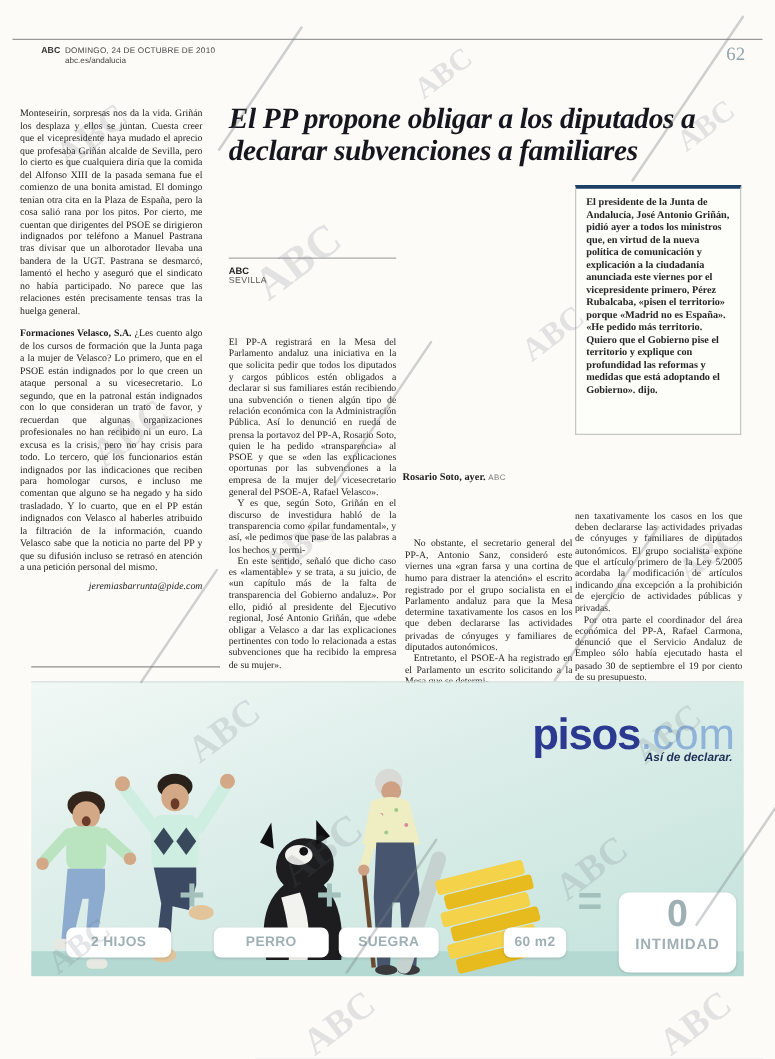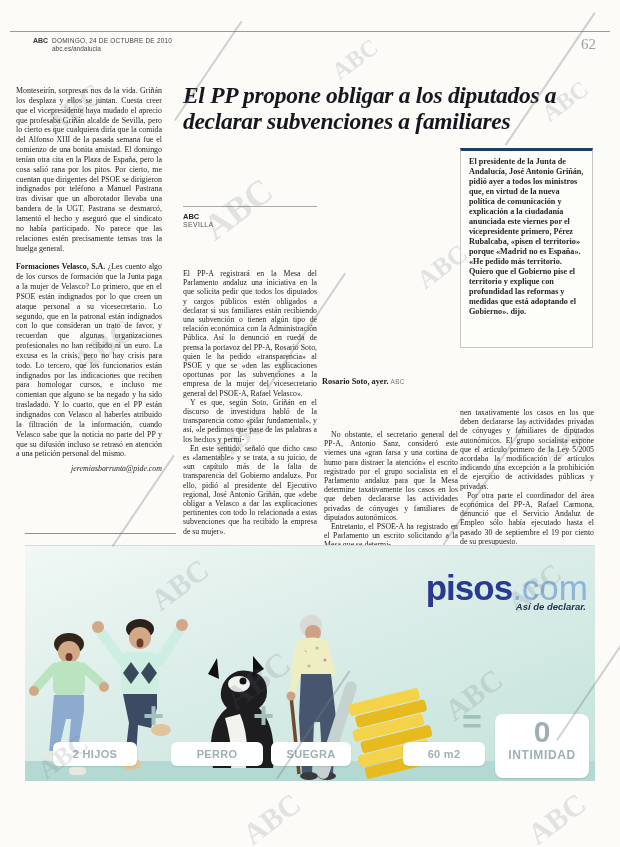--- a/index.html
+++ b/index.html
@@ -213,21 +213,21 @@
         <rect x="7" y="37" width="72" height="12" rx="3" fill="#f4d34a"></rect>
         <rect x="13" y="24" width="72" height="12" rx="3" fill="#e7ba1e"></rect>
         <rect x="9" y="11" width="72" height="12" rx="3" fill="#f4d34a"></rect>
       </g>
     </svg>
     <div class="op op-eq" style="left:437px;top:158px;">=</div>
 
     <div class="pill" style="left:28px;width:84px;">2 HIJOS</div>
     <div class="pill" style="left:146px;width:92px;">PERRO</div>
     <div class="pill" style="left:246px;width:80px;">SUEGRA</div>
-    <div class="pill" style="left:378px;width:82px;">60 m2</div>
+    <div class="pill" style="left:378px;width:50px;">60 m2</div>
     <div class="result">
       <div class="result-num">0</div>
       <div class="result-label">INTIMIDAD</div>
     </div>
   </div>
 
   <span class="wm" style="left:42px;top:92px;font-size:30px;">ABC</span>
   <span class="wm" style="left:200px;top:188px;font-size:36px;">ABC</span>
   <span class="wm" style="left:330px;top:46px;font-size:24px;">ABC</span>
   <span class="wm" style="left:540px;top:88px;font-size:24px;">ABC</span>

